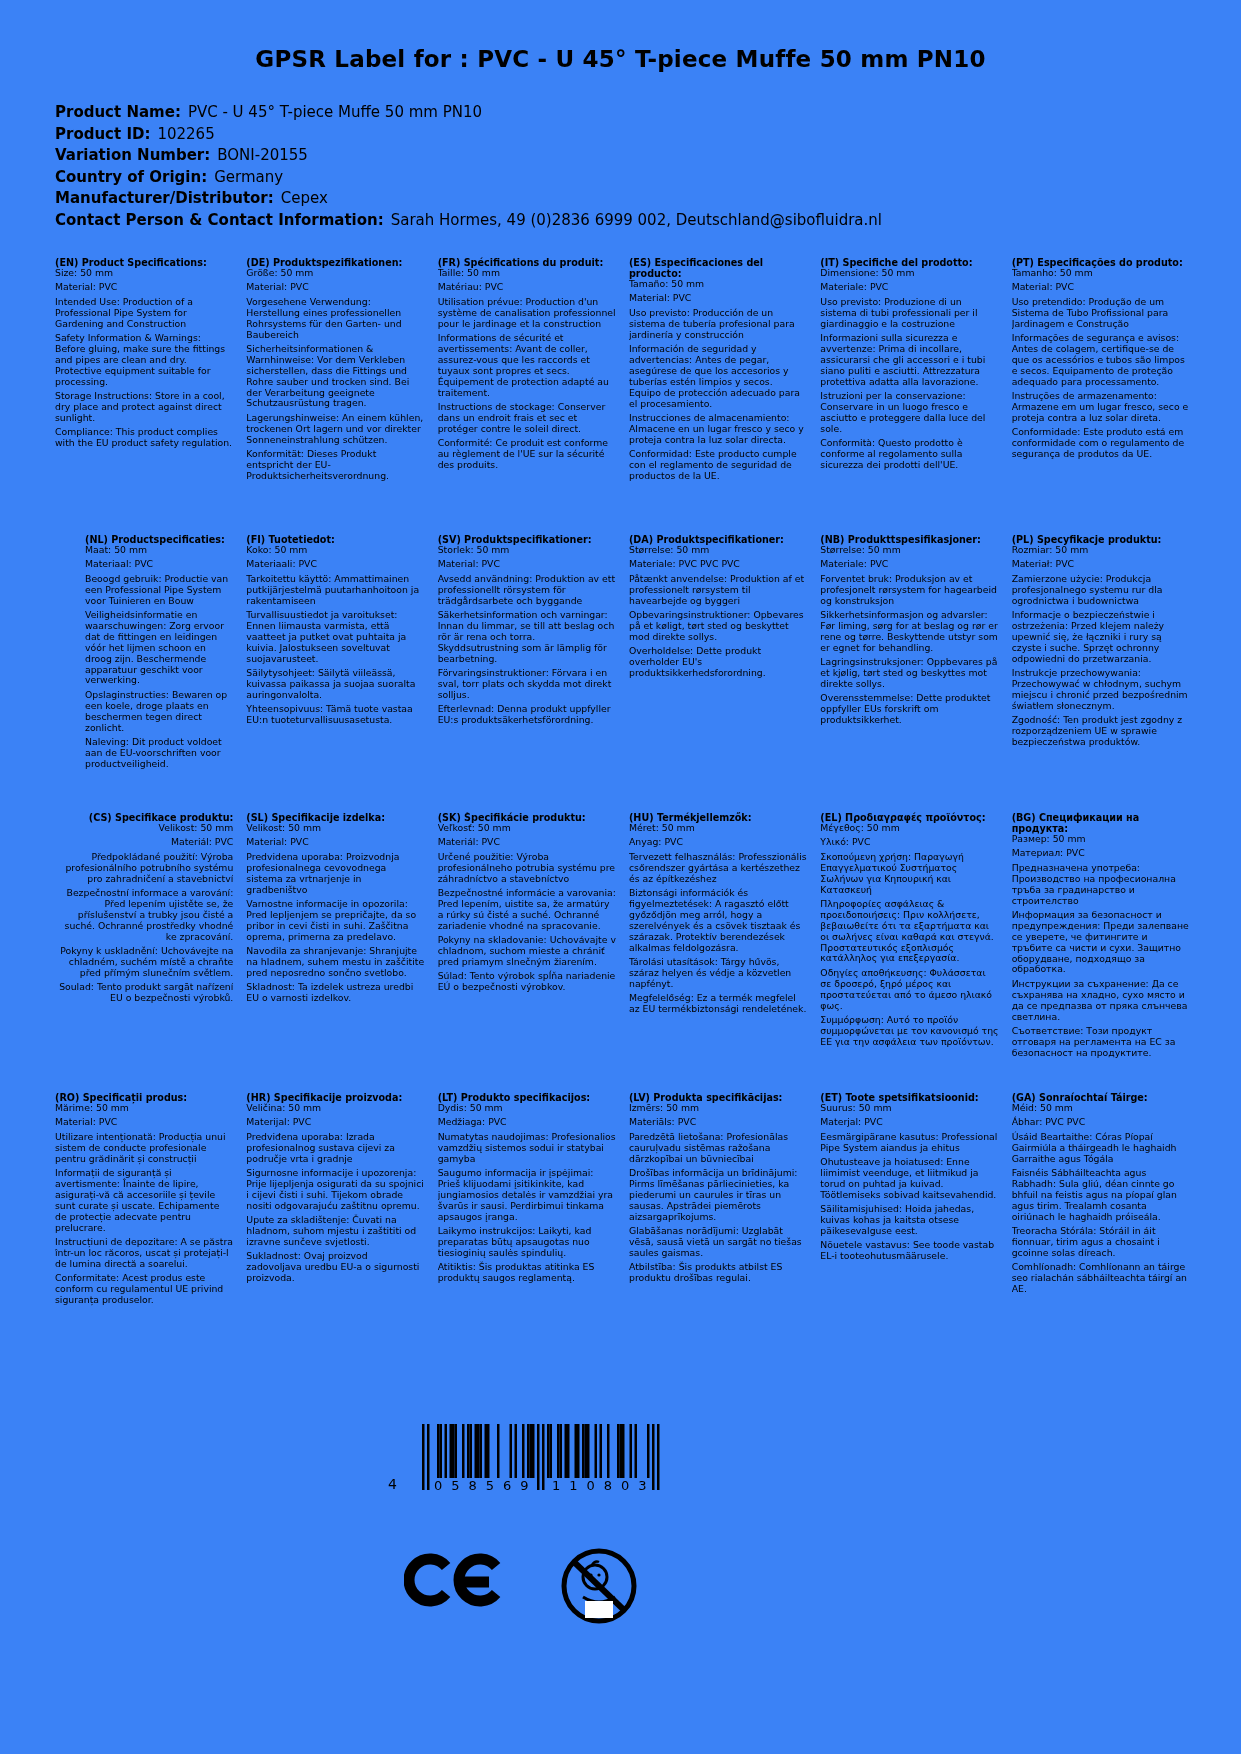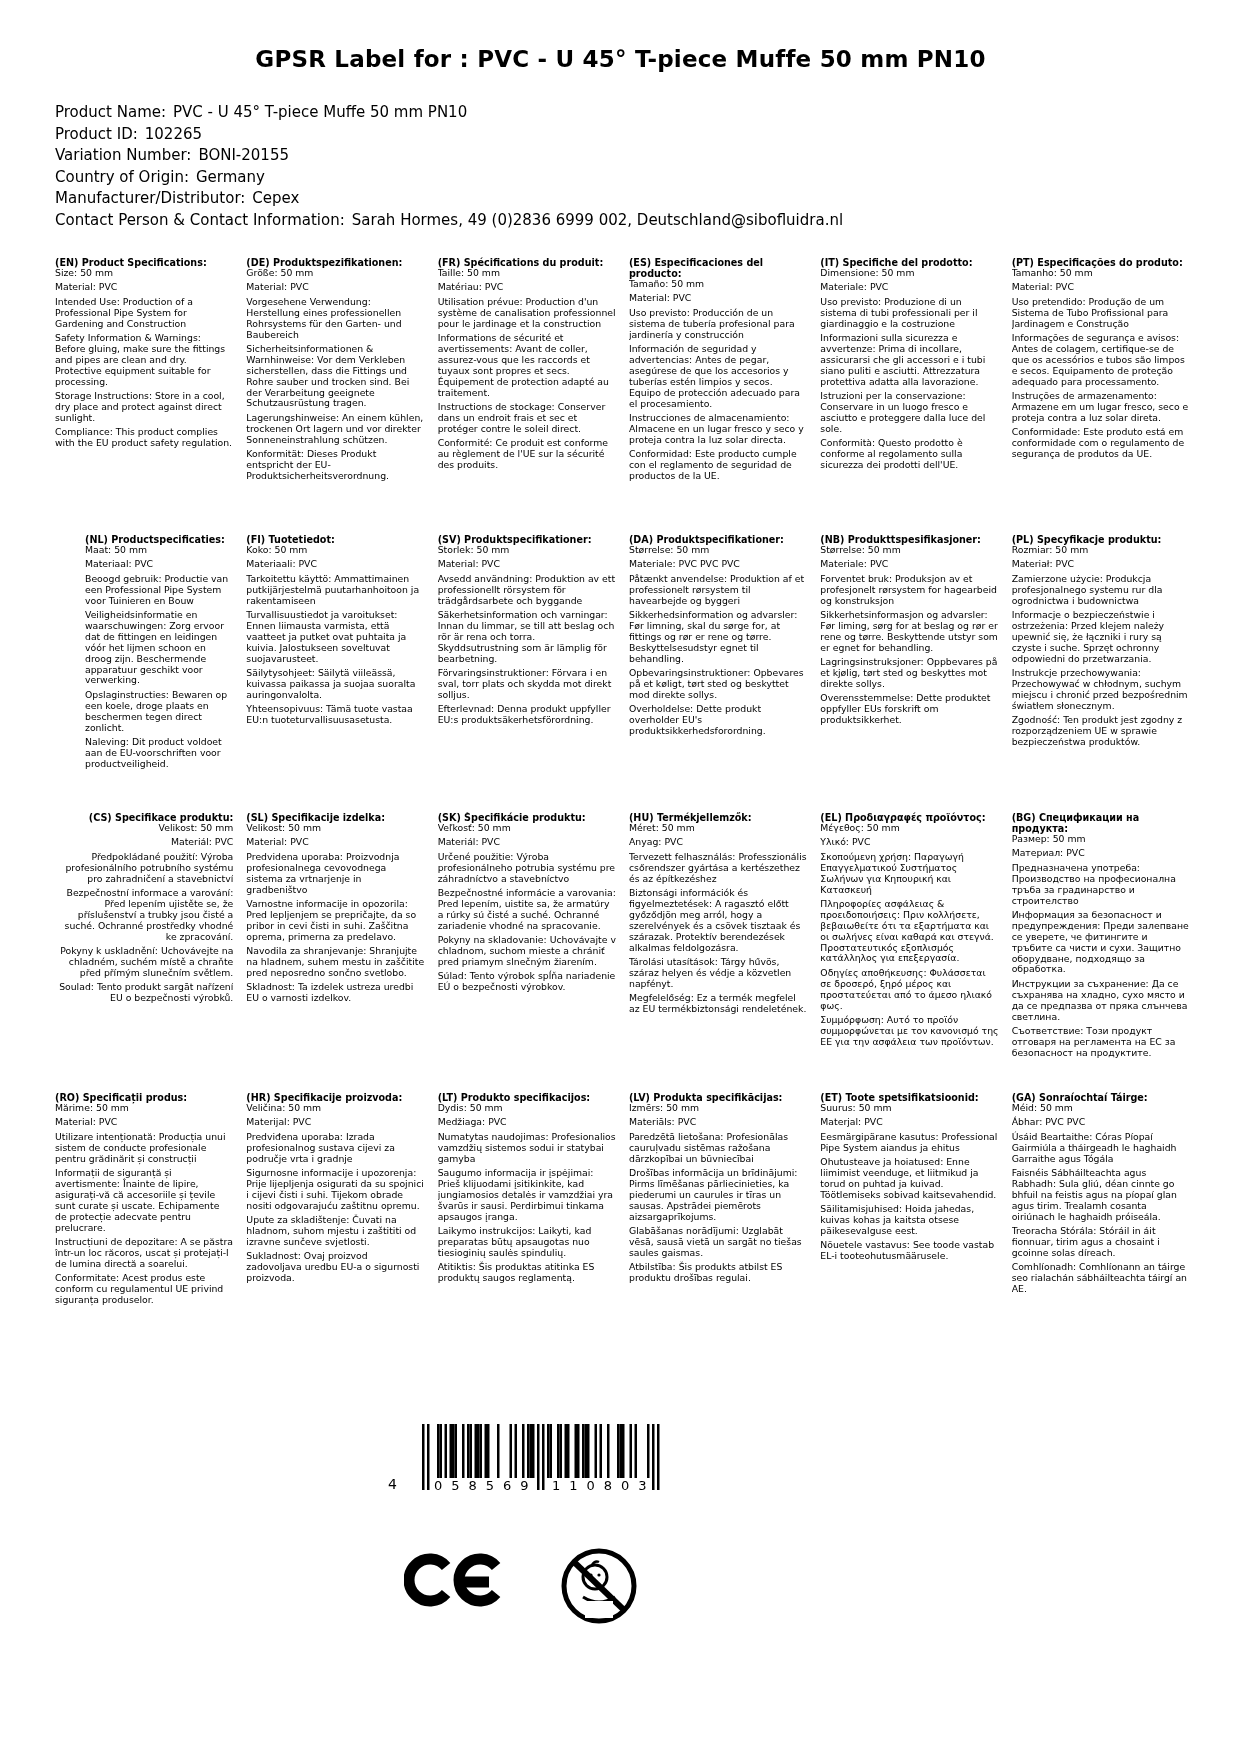--- a/index.html
+++ b/index.html
@@ -1,28 +1,28 @@
 <!DOCTYPE html>
 <html><head>
 <meta charset="utf-8">
 <style>
   html,body{margin:0;padding:0;background:#e8e8e8;}
   .page{
     position:relative;width:1241px;height:1754px;margin:0 auto;
-    background:#ffffff;color:#000;
+    background:#3b82f6;color:#000;
     font-family:"DejaVu Sans","Liberation Sans",sans-serif;
     overflow:hidden;
   }
   .title{
     padding-top:46px;text-align:center;
     font-size:23px;font-weight:bold;letter-spacing:0.2px;
   }
   .product-info{margin:30px 55px 0 55px;}
   .info-row{font-size:15px;line-height:21.5px;}
-  .info-label{font-weight:normal;}
+  .info-label{font-weight:bold;}
   .info-value{margin-left:7px;}
   .spec-grid{
     display:grid;grid-template-columns:repeat(6,1fr);
     column-gap:13px;margin:26px 51px 0 55px;
   }
   .lang-block{
     font-size:9.3px;line-height:10.9px;overflow:hidden;
   }
   .block-heading{font-weight:bold;font-size:9.6px;line-height:11px;}
   .block-para{margin:3.5px 0 0 0;}
@@ -133,21 +133,20 @@
         <p class="block-para">Avsedd användning: Produktion av ett professionellt rörsystem för trädgårdsarbete och byggande</p>
         <p class="block-para">Säkerhetsinformation och varningar: Innan du limmar, se till att beslag och rör är rena och torra. Skyddsutrustning som är lämplig för bearbetning.</p>
         <p class="block-para">Förvaringsinstruktioner: Förvara i en sval, torr plats och skydda mot direkt solljus.</p>
         <p class="block-para">Efterlevnad: Denna produkt uppfyller EU:s produktsäkerhetsförordning.</p>
       </div>
       <div class="lang-block" style="height: 278px;">
         <div class="block-heading">(DA) Produktspecifikationer:</div>
         <p class="block-para">Størrelse: 50 mm</p>
         <p class="block-para">Materiale: PVC PVC PVC</p>
         <p class="block-para">Påtænkt anvendelse: Produktion af et professionelt rørsystem til havearbejde og byggeri</p>
-        <p class="block-para">Sikkerhedsinformation og advarsler: Før limning, skal du sørge for, at fittings og rør er rene og tørre. Beskyttelsesudstyr egnet til behandling.</p>
         <p class="block-para">Opbevaringsinstruktioner: Opbevares på et køligt, tørt sted og beskyttet mod direkte sollys.</p>
         <p class="block-para">Overholdelse: Dette produkt overholder EU's produktsikkerhedsforordning.</p>
       </div>
       <div class="lang-block" style="height: 278px;">
         <div class="block-heading">(NB) Produkttspesifikasjoner:</div>
         <p class="block-para">Størrelse: 50 mm</p>
         <p class="block-para">Materiale: PVC</p>
         <p class="block-para">Forventet bruk: Produksjon av et profesjonelt rørsystem for hagearbeid og konstruksjon</p>
         <p class="block-para">Sikkerhetsinformasjon og advarsler: Før liming, sørg for at beslag og rør er rene og tørre. Beskyttende utstyr som er egnet for behandling.</p>
         <p class="block-para">Lagringsinstruksjoner: Oppbevares på et kjølig, tørt sted og beskyttes mot direkte sollys.</p>

